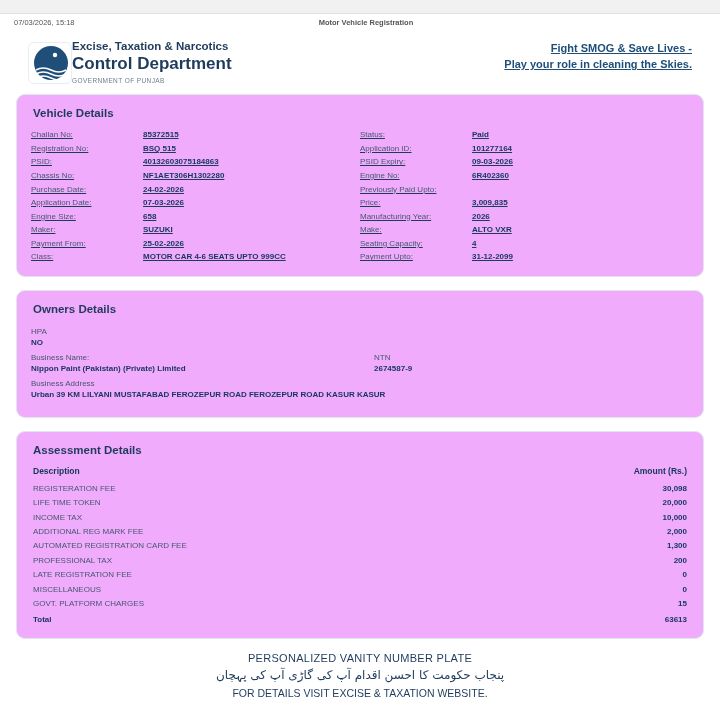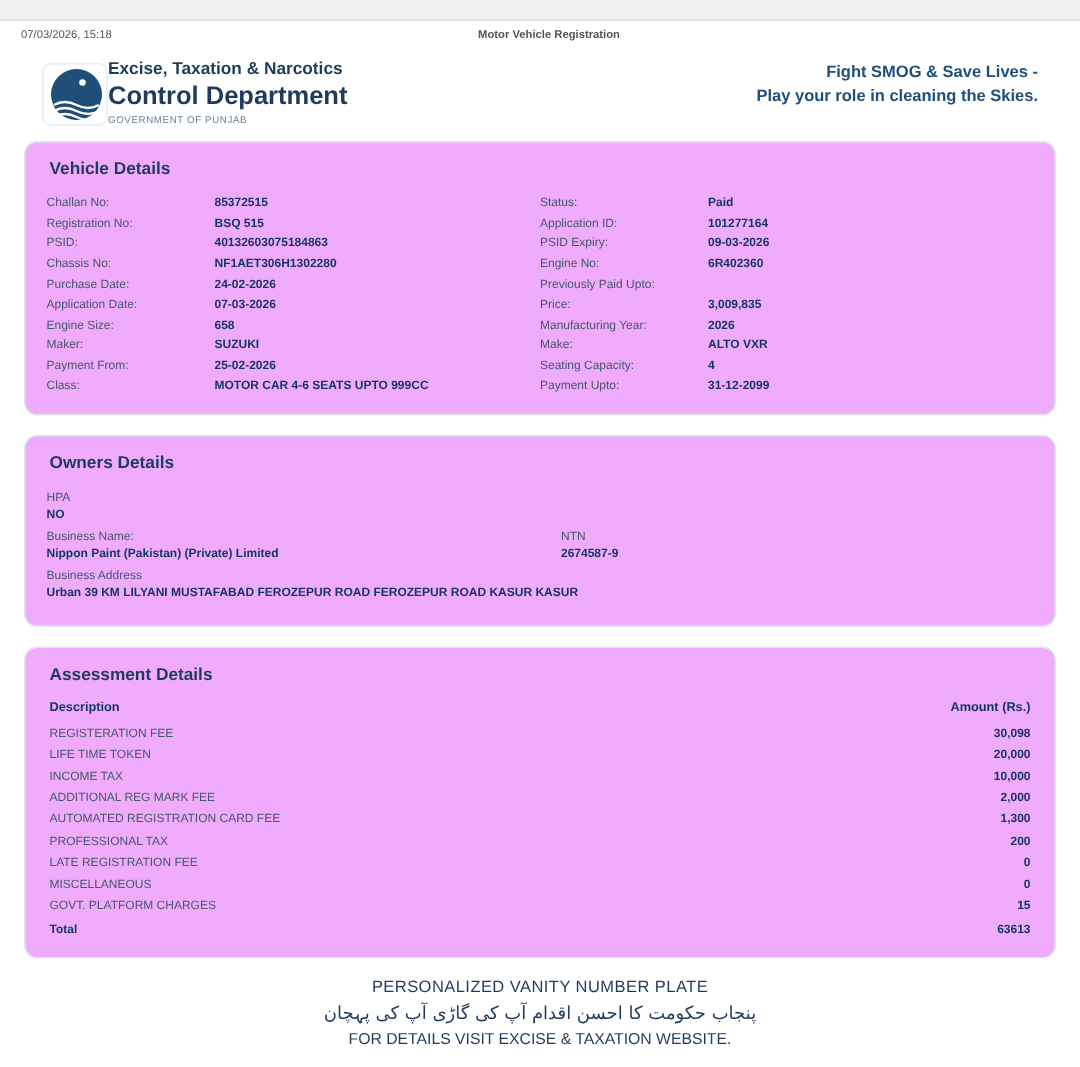--- a/index.html
+++ b/index.html
@@ -68,39 +68,41 @@
   .brand-text .l3 {
     font-size: 6.5px; color:#6b7f92; letter-spacing: .4px; margin-top:2px;
   }
   .slogan {
     text-align: right;
     font-size: 11px;
     font-weight: bold;
     color: #1f4e79;
     line-height: 1.45;
     padding-top: 2px;
+    text-decoration: underline;
   }
   
   .card {
     border: 1px solid #dfe6ec;
     border-radius: 9px;
     background: #f0abfc;
     margin: 0 4px 13px 4px;
     padding: 10px 14px 12px 14px;
   }
   .card-title {
     font-size: 11.5px;
     font-weight: bold;
     color: #1f3b5c;
     margin: 2px 0 10px 2px;
   }
   
   .vd-grid {
     display: grid;
     grid-template-columns: 1fr 1fr;
+    text-decoration: underline;
   }
   .vd-col { display: block; }
   .vd-row {
     display: grid;
     grid-template-columns: 112px 1fr;
     font-size: 8px;
     line-height: 1.05;
     padding: 2.6px 0;
   }
   .vd-label { color: #44586e; }

